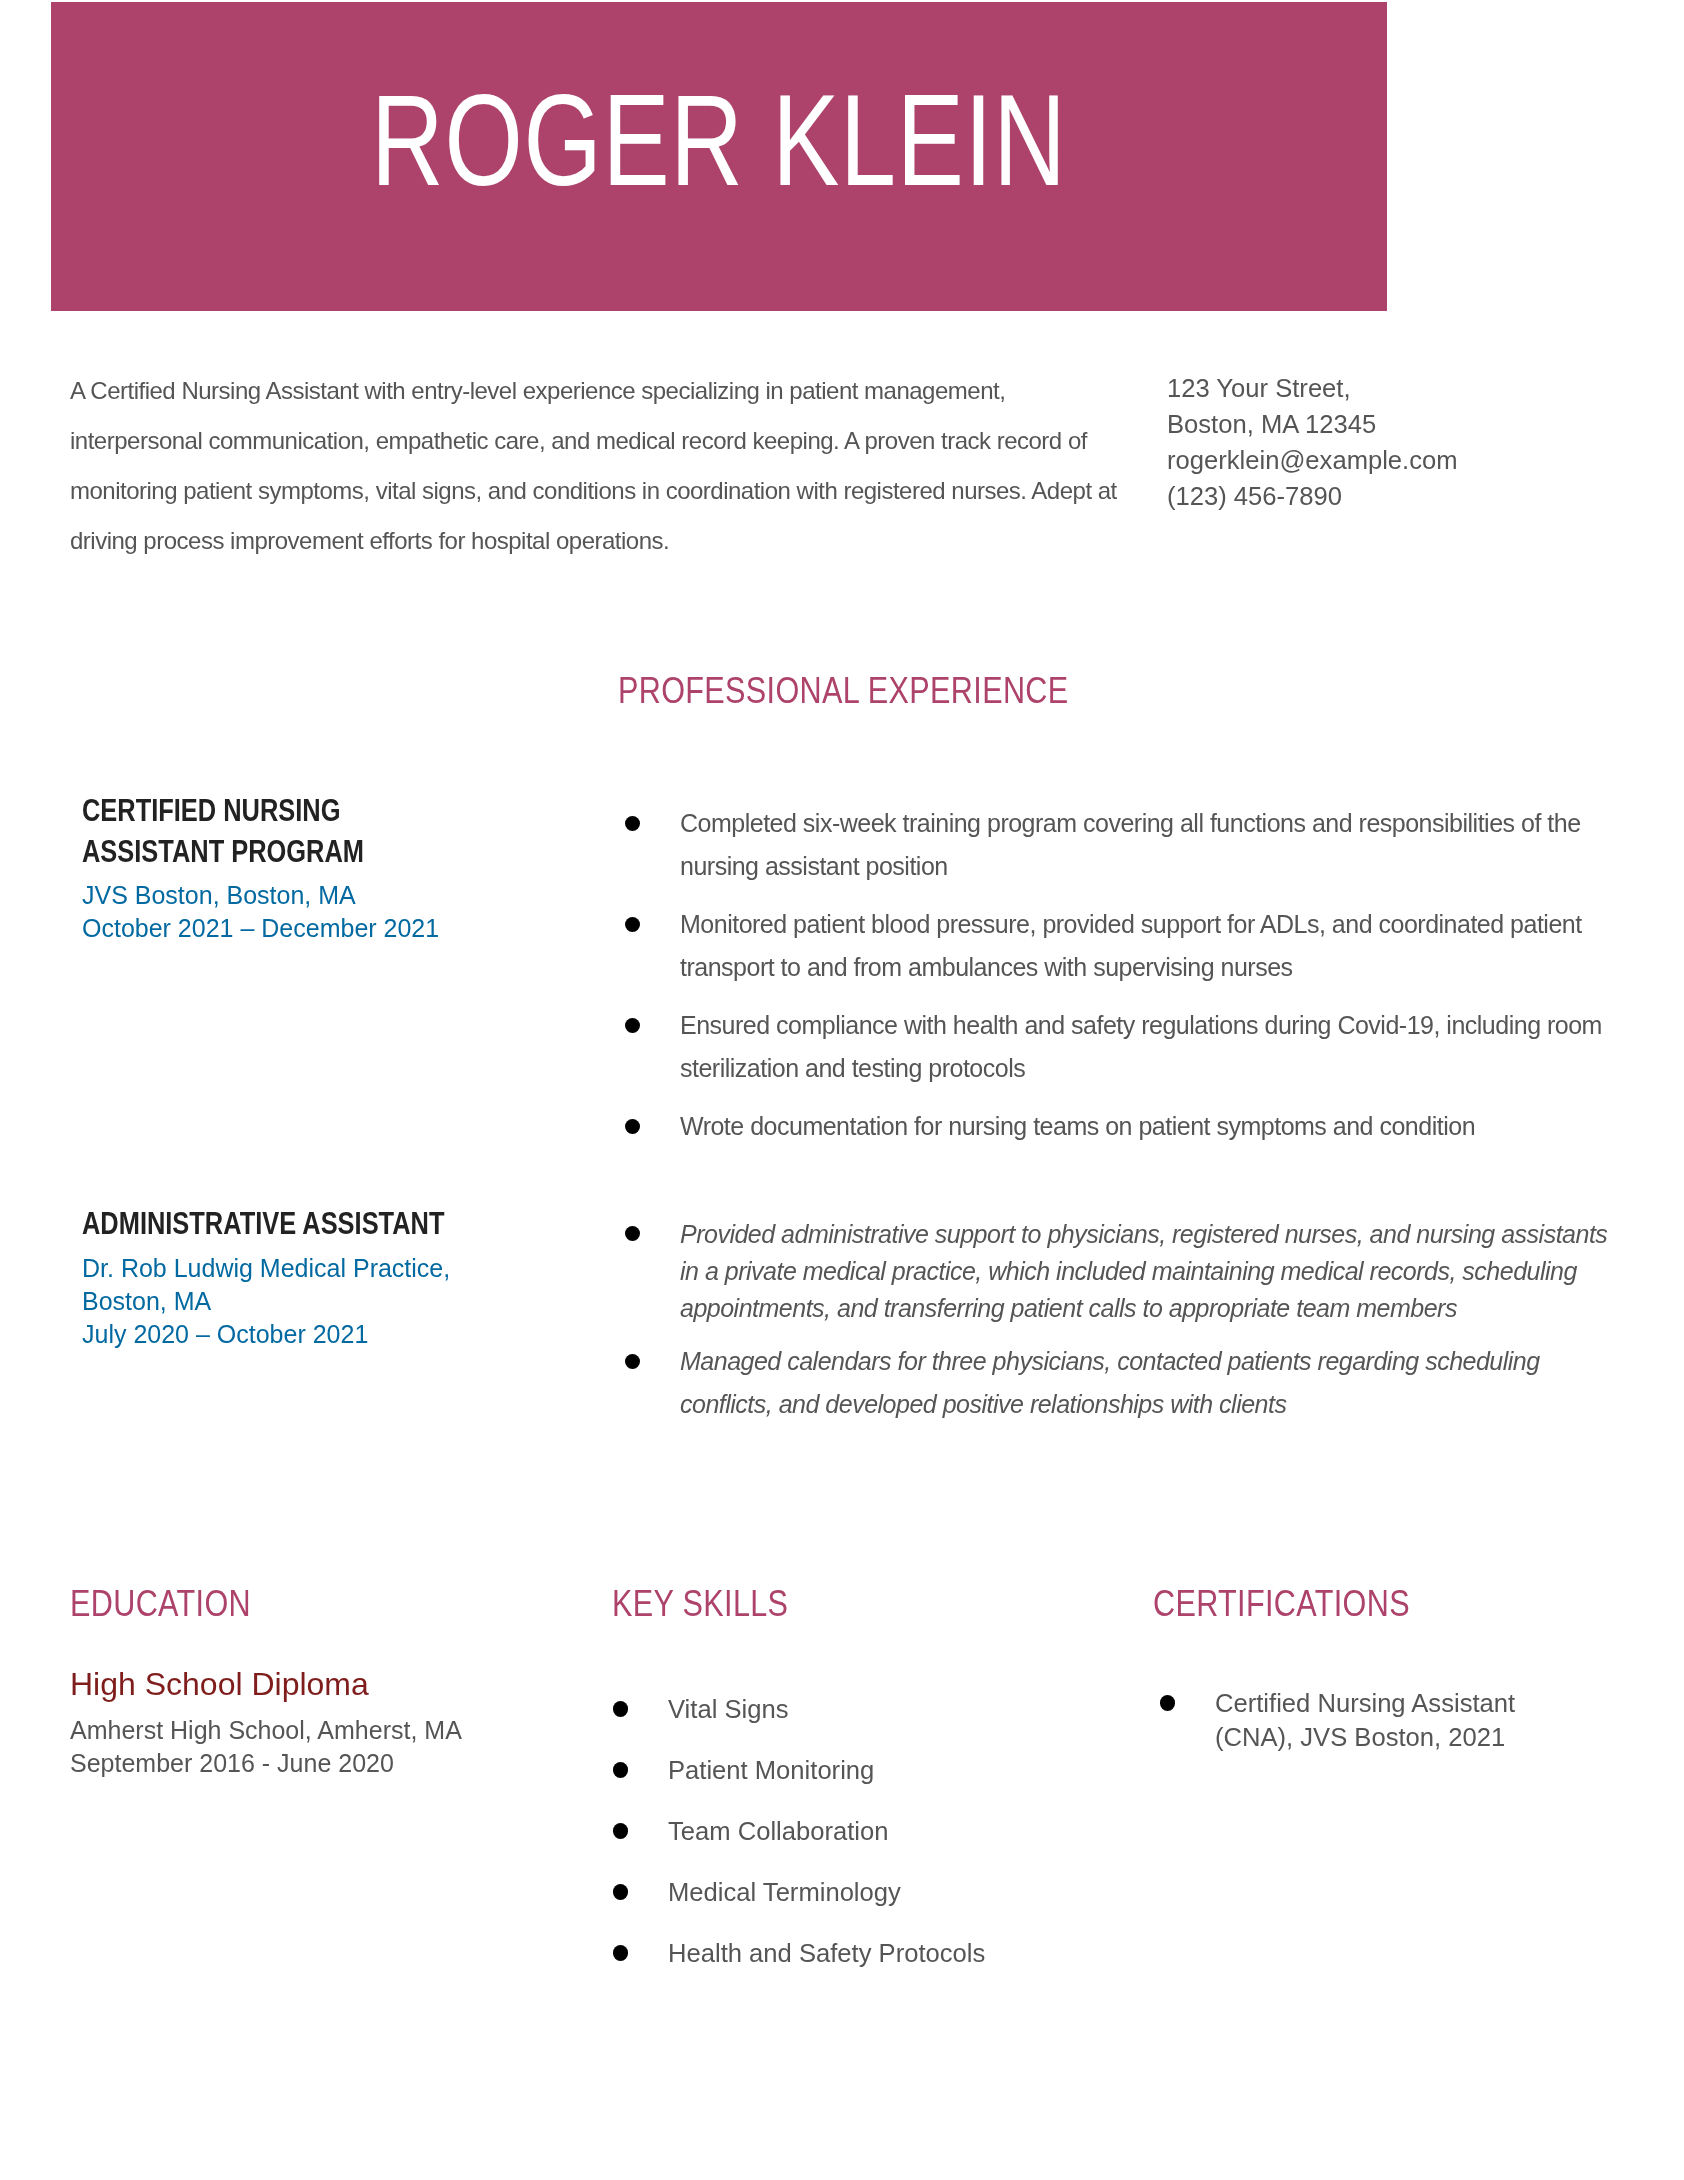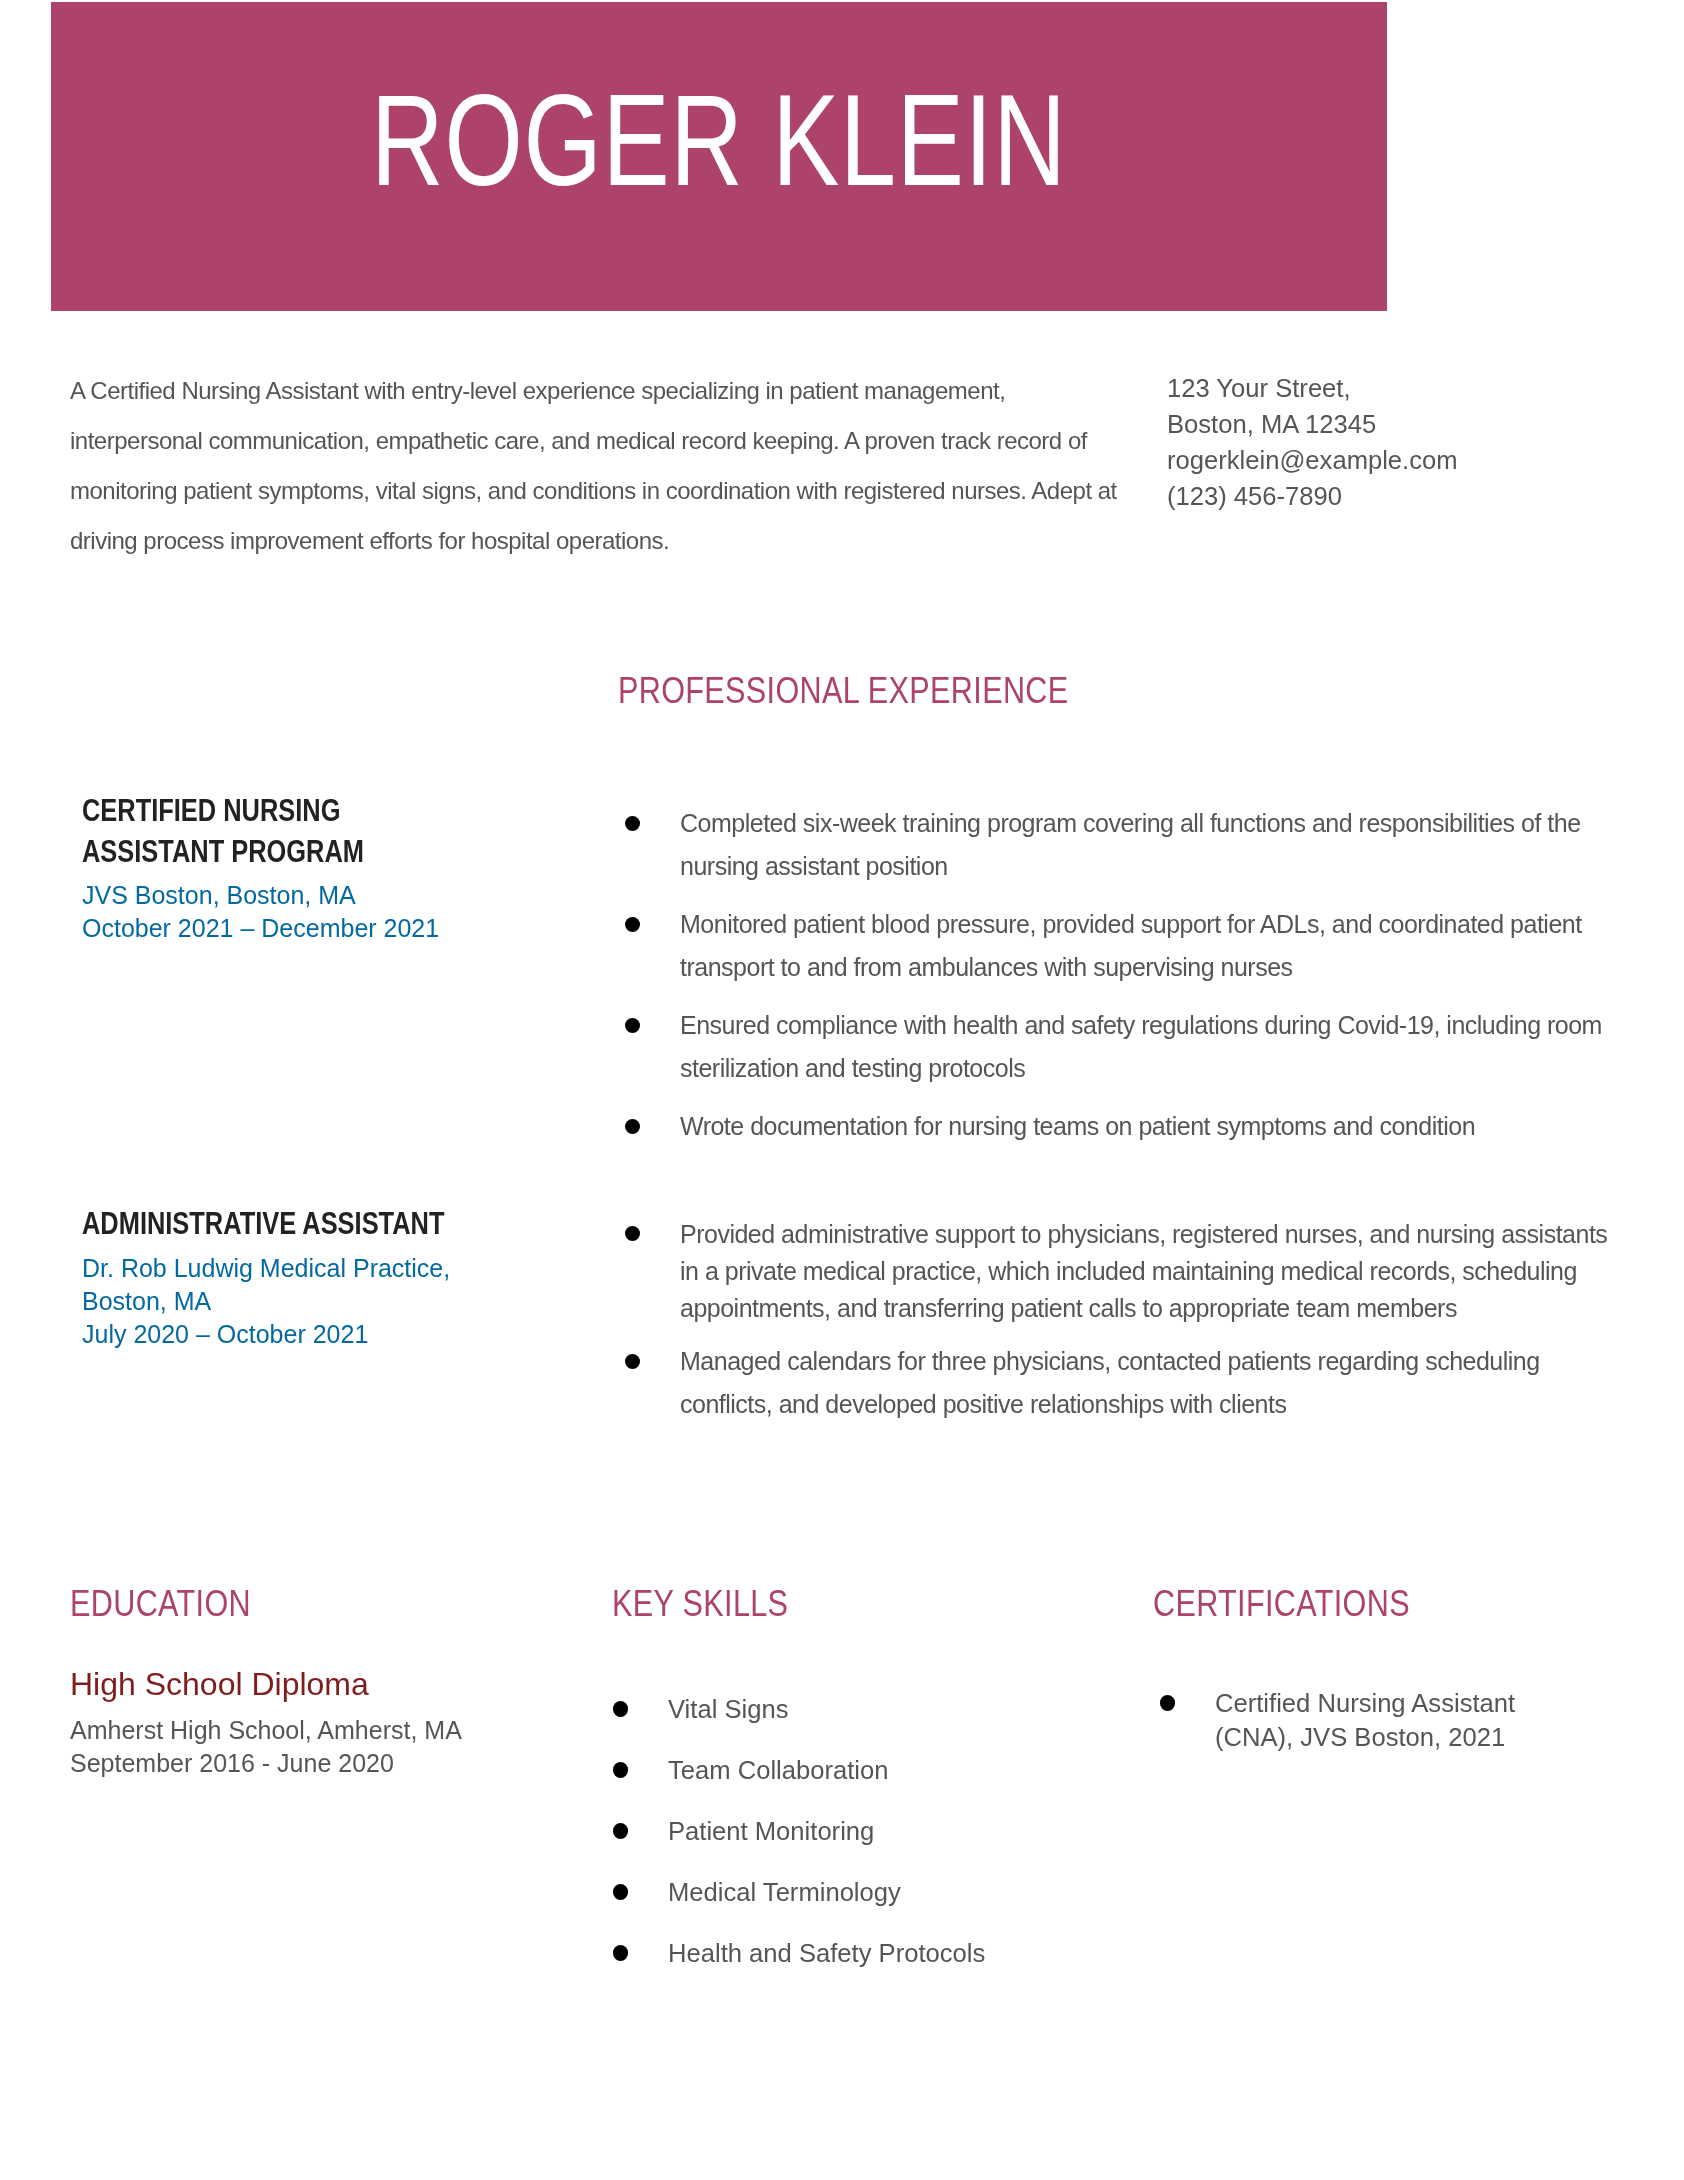--- a/index.html
+++ b/index.html
@@ -46,21 +46,21 @@
 
     ul.bullets { position: absolute; list-style: none; }
     ul.bullets li { position: relative; padding-left: 55px; color: #555; margin-top: 15px; }
     ul.bullets li .dot {
       position: absolute; left: 0; width: 15.3px; height: 15.3px; border-radius: 50%; background: #000;
     }
     .exp-bullets { left: 625px; width: 988px; font-size: 25px; letter-spacing: -0.5px; }
     .exp-bullets li { line-height: 43px; margin-bottom: 3.4px; }
     .exp-bullets li .dot { top: 13.6px; }
 
-    .exp2-bullets li { line-height: 37px; }
+    .exp2-bullets li { line-height: 37px; font-style: italic; }
     .exp2-bullets li.spaced { margin-top: 13px; line-height: 43px; }
 
     .edu-degree { position: absolute; left: 70px; top: 1665px; font-size: 32px; color: #7f1d1d; line-height: 1.2; }
     .edu-meta { position: absolute; left: 70px; top: 1714px; font-size: 25px; line-height: 33px; color: #555; }
 
     .skills { left: 613px; top: 1671px; width: 460px; font-size: 25.6px; }
     .skills li { line-height: 46px; padding-left: 56px; }
     .skills li .dot { top: 15.3px; }
 
     .certs { left: 1160px; top: 1671px; width: 460px; font-size: 25.6px; }
@@ -111,22 +111,22 @@
 <h2 class="section-title" style="left:70px; top:1586px;">EDUCATION</h2>
 <div class="edu-degree">High School Diploma</div>
 <div class="edu-meta">
   <div>Amherst High School, Amherst, MA</div>
   <div>September 2016 - June 2020</div>
 </div>
 
 <h2 class="section-title" style="left:612px; top:1586px;">KEY SKILLS</h2>
 <ul class="bullets skills">
   <li><span class="dot"></span><span>Vital Signs</span></li>
+  <li><span class="dot"></span><span>Patient Monitoring</span></li>
   <li><span class="dot"></span><span>Team Collaboration</span></li>
-  <li><span class="dot"></span><span>Patient Monitoring</span></li>
   <li><span class="dot"></span><span>Medical Terminology</span></li>
   <li><span class="dot"></span><span>Health and Safety Protocols</span></li>
 </ul>
 
 <h2 class="section-title" style="left:1153px; top:1586px;">CERTIFICATIONS</h2>
 <ul class="bullets certs">
   <li>
       <span class="dot"></span>
       <span style="display:block; width:375px;">Certified Nursing Assistant (CNA), JVS Boston, 2021</span>
     </li>

